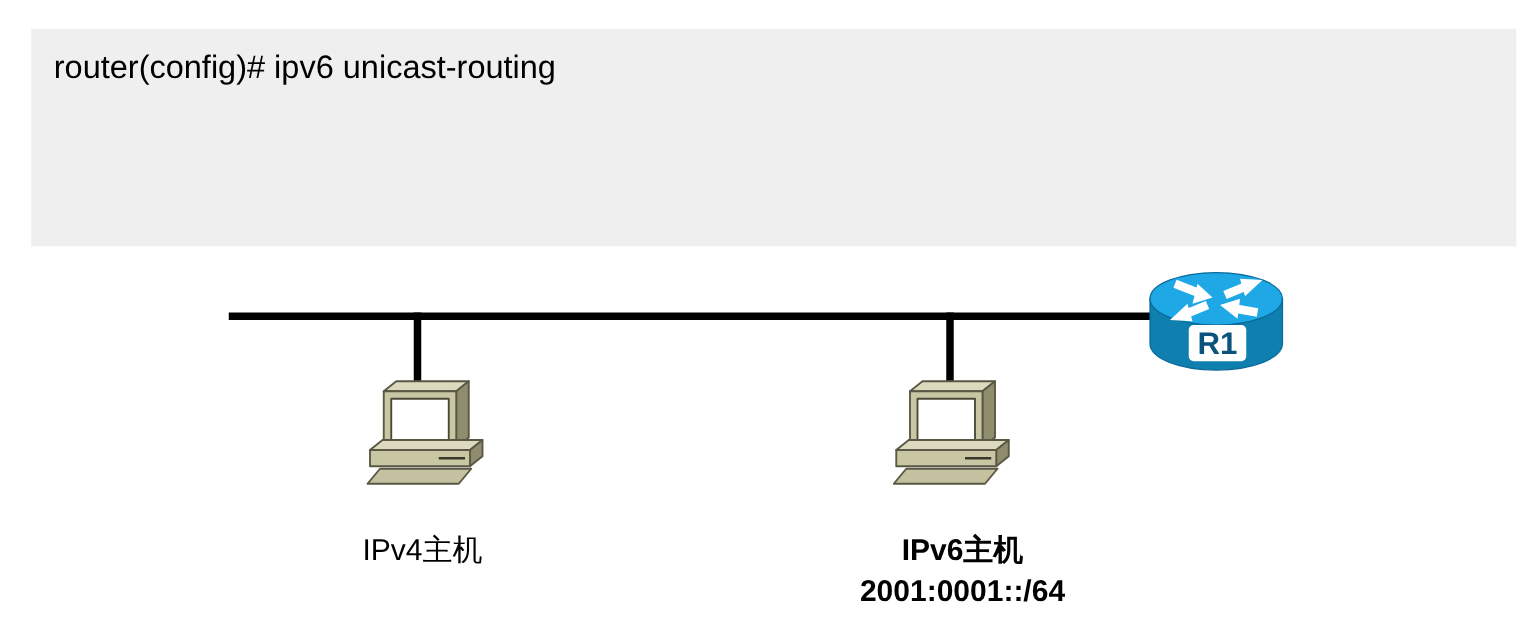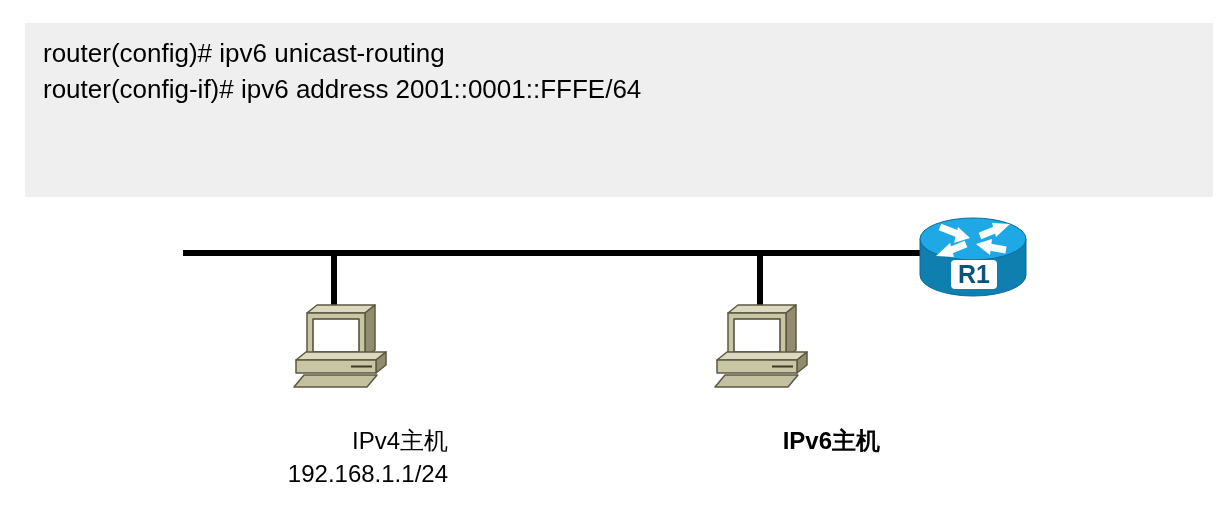--- a/index.html
+++ b/index.html
@@ -22,34 +22,33 @@
   .drop-line {
     position:absolute; top:250px; width:6px; height:58px; background:#000000;
   }
   .drop-1 { left:331px; }
   .drop-2 { left:757px; }
   .pc-icon { position:absolute; top:303px; width:100px; height:86px; }
   .pc-1 { left:291px; }
   .pc-2 { left:712px; }
   .router-icon { position:absolute; left:918px; top:216px; width:110px; height:82px; }
   .host-label {
-    position:absolute; top:424px; width:220px; text-align:right;
+    position:absolute; top:424px; width:220px; text-align:center;
     font-size:24px; line-height:33px; color:#000000;
   }
   .label-1 { left:228px; }
   .label-2 { left:660px;font-weight:bold; }
 </style>
 </head>
 <body>
 
 <div class="stage">
 
   <div class="code-block">
     <div class="code-line">router(config)# ipv6 unicast-routing</div>
-    <div class="code-line">router(config-if)# ipv6 address 2001::0001::FFFE/64</div>
   </div>
 
   <div class="bus-line"></div>
   <div class="drop-line drop-1"></div>
   <div class="drop-line drop-2"></div>
 
   <svg class="pc-icon pc-1" viewBox="0 0 100 86">
     <g stroke="#5a5844" stroke-width="1.5" stroke-linejoin="round">
       <polygon points="16,10 26,2 84,2 74,10" fill="#dcd9be"></polygon>
       <polygon points="74,10 84,2 84,47 74,55" fill="#908d6f"></polygon>
@@ -89,19 +88,19 @@
       <polygon points="18,40 36,41 32,27"></polygon>
       <line x1="88" y1="34" x2="71" y2="31" stroke="#ffffff" stroke-width="7"></line>
       <polygon points="58,28 74,23 72,39"></polygon>
     </g>
     <rect x="33" y="44" width="46" height="29" rx="4" fill="#ffffff"></rect>
     <text x="56" y="67" text-anchor="middle" font-family="Liberation Sans, sans-serif" font-size="25" font-weight="bold" fill="#0a537c">R1</text>
   </svg>
 
   <div class="host-label label-1">
     <div>IPv4主机</div>
-    <div>192.168.1.1/24</div>
   </div>
   <div class="host-label label-2">
     <div>IPv6主机</div>
+    <div>2001:0001::/64</div>
   </div>
 
 </div>
 
 </body></html>

